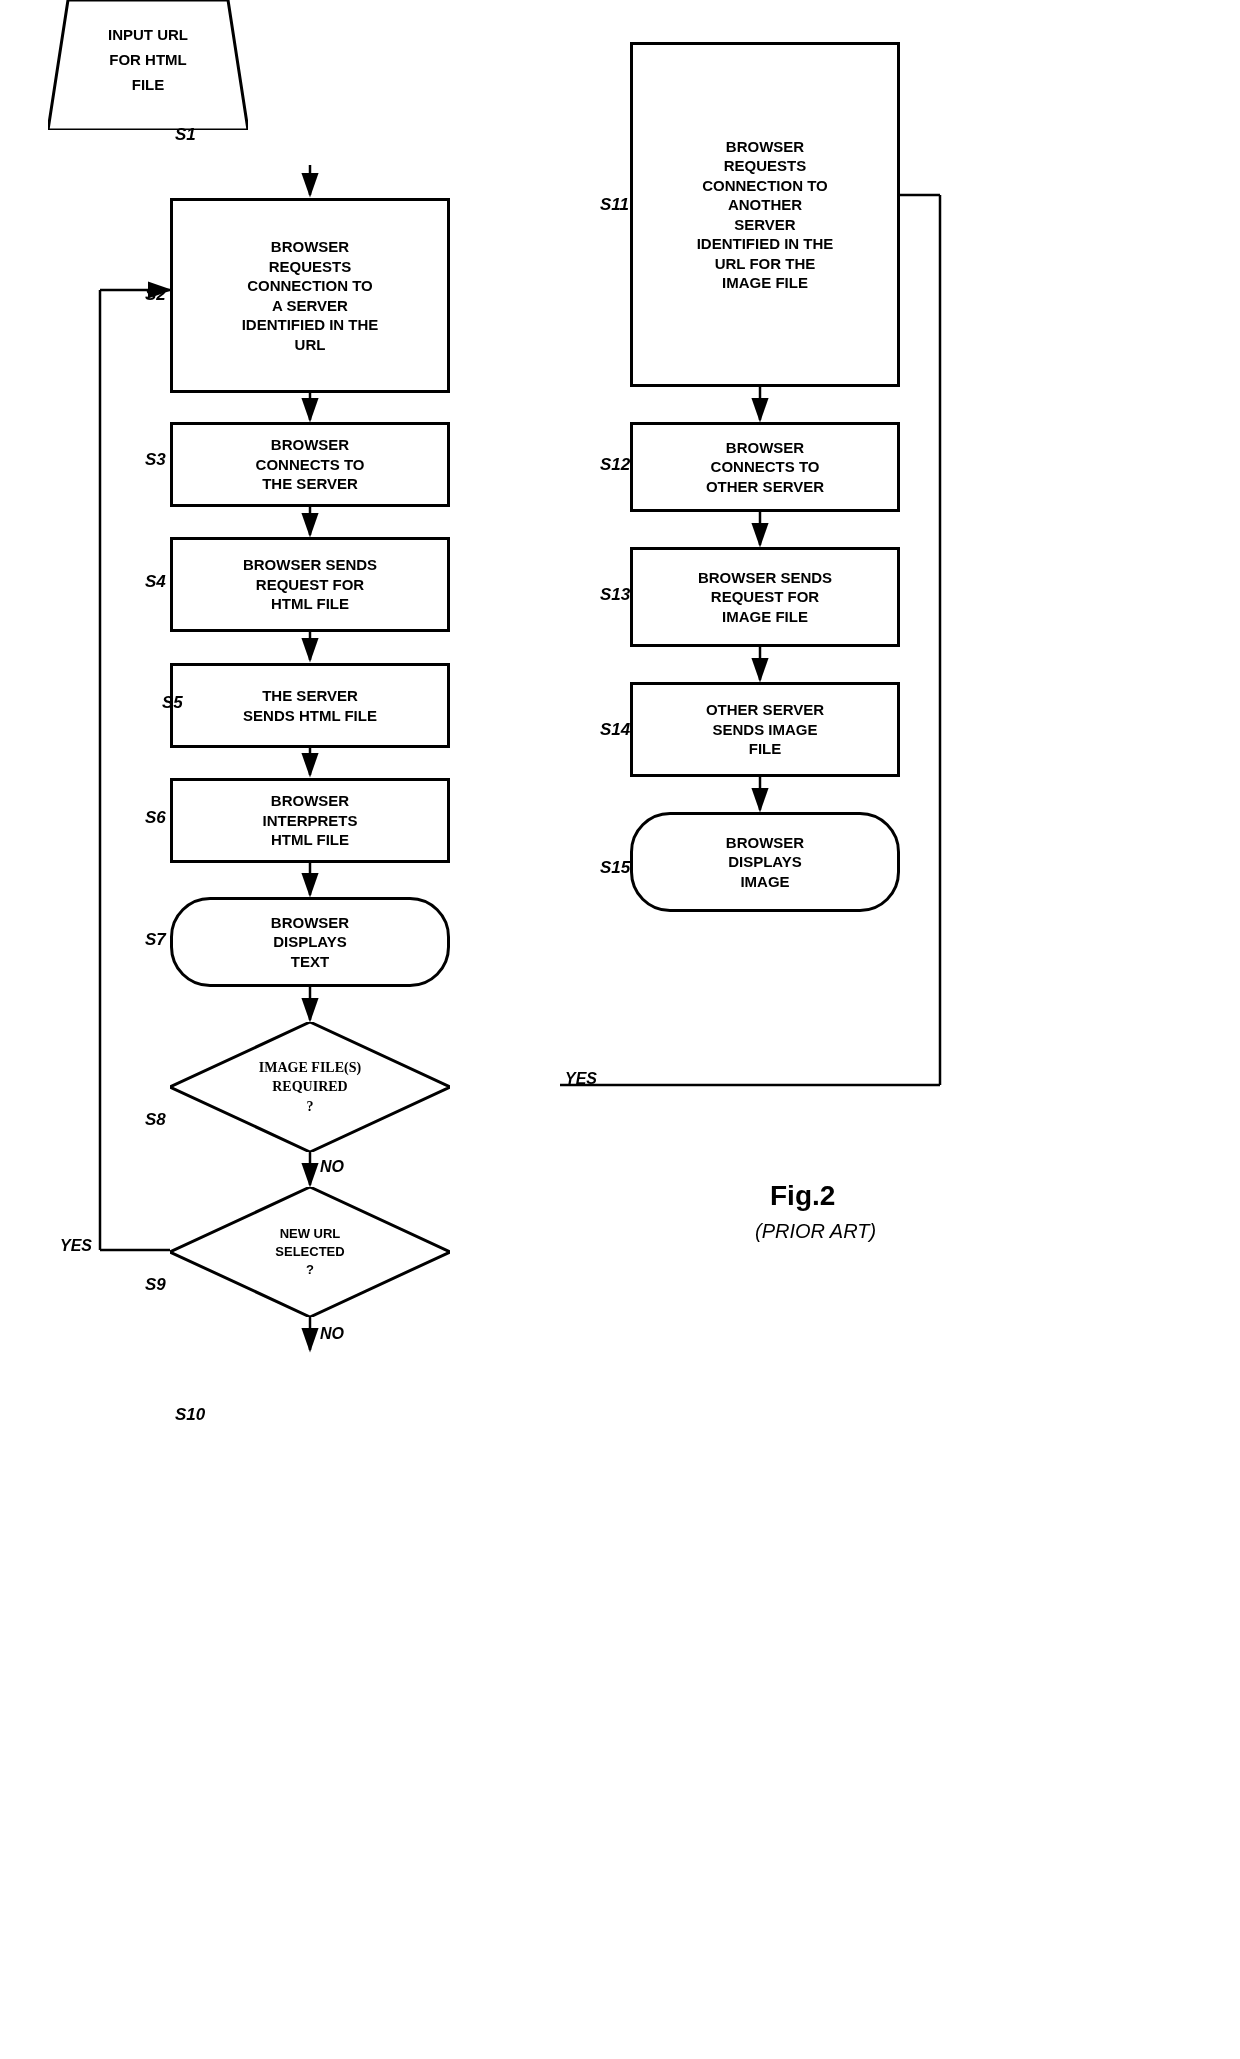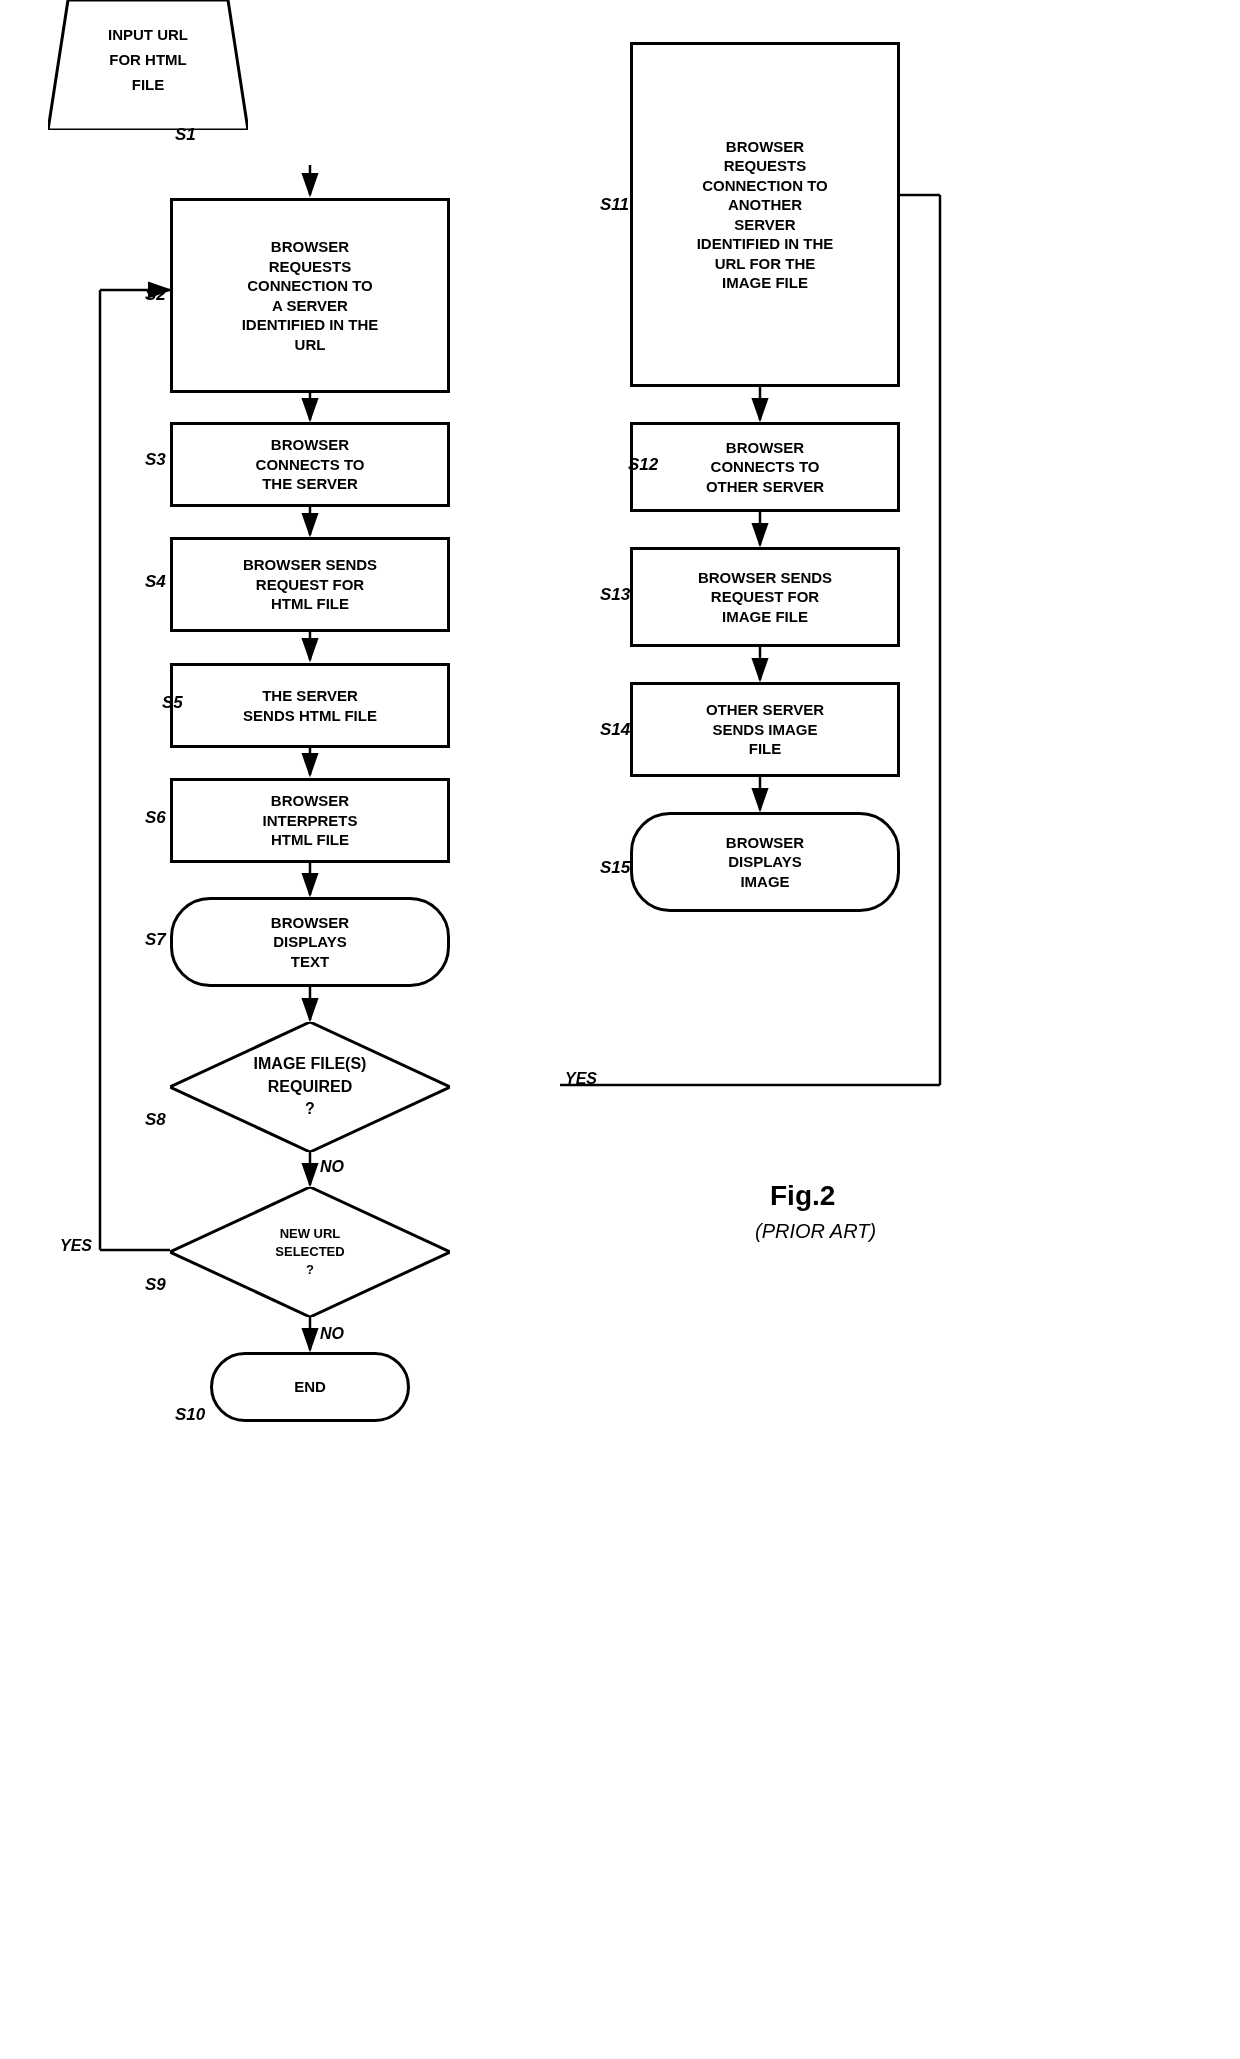--- a/index.html
+++ b/index.html
@@ -171,21 +171,21 @@
 
   <div class="flow-rounded" style="left:170px; top:897px; width:280px; height:90px;">
     <span>BROWSER<br>DISPLAYS<br>TEXT</span>
   </div>
   <div class="step-label" style="left:145px; top:930px;">S7</div>
 
   <div class="flow-diamond" style="left:170px; top:1022px; width:280px; height:130px;">
     <svg width="280" height="130">
       <polygon points="140,0 280,65 140,130 0,65" fill="white" stroke="black" stroke-width="3"></polygon>
     </svg>
-    <div class="diamond-text" style="font-size:16px; font-weight:bold; text-align:center; line-height:1.4;">
+    <div class="diamond-text" style="font-size:14px; font-weight:bold; text-align:center; line-height:1.4;font-family:Liberation Serif, serif;">
       IMAGE FILE(S)<br>REQUIRED<br>?
     </div>
   </div>
   <div class="step-label" style="left:145px; top:1110px;">S8</div>
 
   <div style="position:absolute; left:320px; top:1158px; font-size:16px; font-style:italic; font-weight:bold;">NO</div>
 
   <div style="position:absolute; left:565px; top:1070px; font-size:16px; font-style:italic; font-weight:bold;">YES</div>
 
   <div class="flow-diamond" style="left:170px; top:1187px; width:280px; height:130px;">
@@ -195,34 +195,31 @@
     <div class="diamond-text" style="font-size:13px; font-weight:bold; text-align:center; line-height:1.4;">
       NEW URL<br>SELECTED<br>?
     </div>
   </div>
   <div class="step-label" style="left:145px; top:1275px;">S9</div>
 
   <div style="position:absolute; left:320px; top:1325px; font-size:16px; font-style:italic; font-weight:bold;">NO</div>
 
   <div style="position:absolute; left:60px; top:1237px; font-size:16px; font-style:italic; font-weight:bold;">YES</div>
 
-  <div class="flow-rounded" style="left:210px; top:1352px; width:200px; height:70px;">
-    <span>END</span>
-  </div>
   <div class="step-label" style="left:175px; top:1405px;">S10</div>
 
   <div class="flow-box" style="left:630px; top:42px; width:270px; height:345px;">
     <span>BROWSER<br>REQUESTS<br>CONNECTION TO<br>ANOTHER<br>SERVER<br>IDENTIFIED IN THE<br>URL FOR THE<br>IMAGE FILE</span>
   </div>
   <div class="step-label" style="left:600px; top:195px;">S11</div>
 
   <div class="flow-box" style="left:630px; top:422px; width:270px; height:90px;">
     <span>BROWSER<br>CONNECTS TO<br>OTHER SERVER</span>
   </div>
-  <div class="step-label" style="left:600px; top:455px;margin-left:28px;">S12</div>
+  <div class="step-label" style="left:600px; top:455px;">S12</div>
 
   <div class="flow-box" style="left:630px; top:547px; width:270px; height:100px;">
     <span>BROWSER SENDS<br>REQUEST FOR<br>IMAGE FILE</span>
   </div>
   <div class="step-label" style="left:600px; top:585px;">S13</div>
 
   <div class="flow-box" style="left:630px; top:682px; width:270px; height:95px;">
     <span>OTHER SERVER<br>SENDS IMAGE<br>FILE</span>
   </div>
   <div class="step-label" style="left:600px; top:720px;">S14</div>

